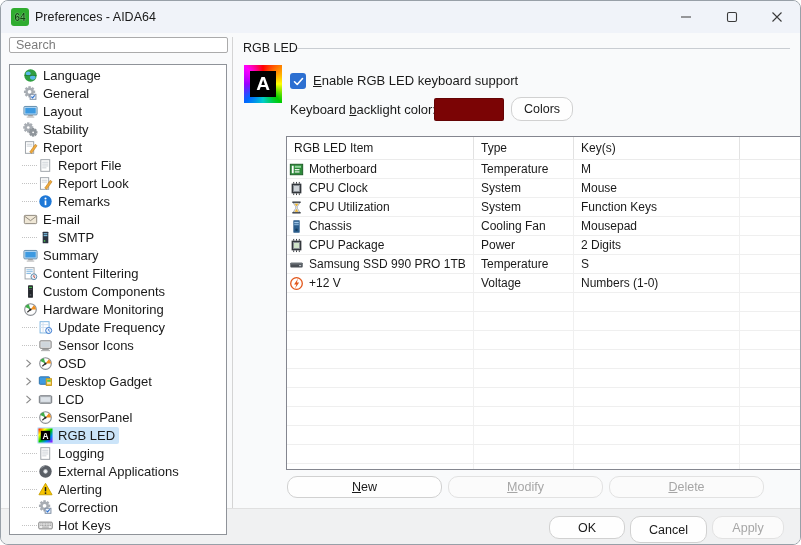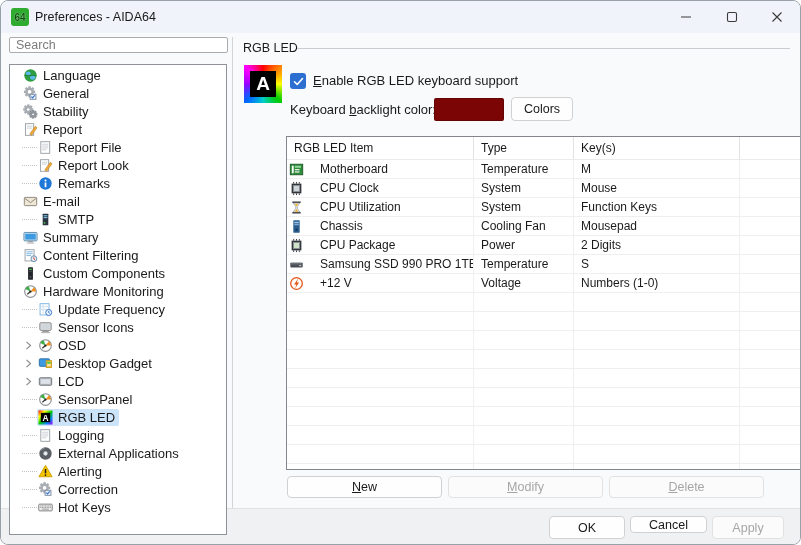--- a/index.html
+++ b/index.html
@@ -45,49 +45,49 @@
                display:flex; align-items:center; justify-content:center; }
   .rgb-badge .inner { width:26px; height:26px; background:#000; color:#fff; font-weight:bold;
                font-size:19px; display:flex; align-items:center; justify-content:center; }
 
   .checkbox { position:absolute; left:289px; top:72px; width:16px; height:16px; background:#2c6fd1;
               border-radius:3px; display:flex; align-items:center; justify-content:center; }
   .chk-label { position:absolute; left:312px; top:72px; font-size:13px; }
   .bl-label { position:absolute; left:289px; top:101px; font-size:13px; }
   .swatch { position:absolute; left:433px; top:97px; width:70px; height:23px;
             border:1px solid rgba(0,0,0,.18); border-radius:2px; }
-  .btn { border:1px solid #d1d1d1; background:#fefefe; border-radius:4px;
+  .btn { border:1px solid #d1d1d1; background:#fefefe; border-radius:10px;
          font-family:"Liberation Sans",sans-serif; font-size:12.5px; color:#1a1a1a;
          display:flex; align-items:center; justify-content:center; cursor:default; }
   .btn.disabled { color:#a6a6a6; background:#fbfbfb; border-color:#e2e2e2; }
   .colors-btn { position:absolute; left:510px; top:96px; width:62px; height:24px; }
 
   
   .tbl { position:absolute; left:285px; top:135px; width:549px; height:334px; background:#fff;
          border:1px solid #84868f; overflow:hidden; }
   .tr { display:grid; grid-template-columns:186px 100px 166px 1fr; }
   .tbl-head .cell { height:22px; font-size:12px; display:flex; align-items:center; padding-left:7px; }
   .tbl-head { border-bottom:1px solid #ebebeb; }
   .tbl-head .cell + .cell { border-left:1px solid #e2e2e2; }
   .tbody .tr { border-bottom:1px solid #efefef; }
   .tbody .cell { height:18px; font-size:12px; display:flex; align-items:center; padding-left:7px;
                  white-space:nowrap; overflow:hidden; }
   .tbody .cell + .cell { border-left:1px solid #f0f0f0; }
-  .tbody .cell.c-item { padding-left:2px; gap:16px; }
+  .tbody .cell.c-item { padding-left:2px; gap:5px; }
   .ricon { width:15px; height:15px; flex:0 0 15px; display:flex; align-items:center; }
 
   .list-btns { position:absolute; left:286px; top:475px; width:477px; height:22px;
                display:flex; justify-content:space-between; }
   .list-btns .btn { width:155px; height:22px; }
 
   
   .footer { position:absolute; left:0; right:0; bottom:0; height:36px; background:#f0f1f2;
             border-top:1px solid #e0e0e0; z-index:1; }
   .ok-btn { position:absolute; left:548px; top:515px; width:76px; height:23px; z-index:2; }
-  .cancel-btn { position:absolute; left:629px; top:515px; width:77px; height:17px; z-index:2; }
+  .cancel-btn { position:absolute; left:629px; top:515px; width:77px; height:27px; z-index:2; }
   .apply-btn { position:absolute; left:711px; top:515px; width:72px; height:23px; z-index:2; }
 
   u { text-decoration:underline; }
 </style>
 </head>
 <body>
 
 <div class="window">
 
   <div class="titlebar">
@@ -137,20 +137,33 @@
               <rect x="5.7" y="0.20000000000000062" width="2.6" height="2.8" fill="#a8adb3" transform="rotate(225 7 6.2)"></rect>
               <rect x="5.7" y="0.20000000000000062" width="2.6" height="2.8" fill="#a8adb3" transform="rotate(270 7 6.2)"></rect>
               <rect x="5.7" y="0.20000000000000062" width="2.6" height="2.8" fill="#a8adb3" transform="rotate(315 7 6.2)"></rect>
               <circle cx="7" cy="6.2" r="4.6" fill="#a8adb3"></circle>
               <circle cx="7" cy="6.2" r="1.9999999999999996" fill="#fff"></circle>
               <rect x="7.6" y="8.8" width="6.2" height="5.4" fill="#eef4fb" stroke="#7a8aa0"></rect>
               <path d="M8.9 11.4 l1.3 1.3 2.3-2.7" stroke="#2f72cf" stroke-width="1.2" fill="none"></path>
             </svg>
           </span>
           <span class="tlabel">General</span>
+        </span>
+      </div>
+      <div class="trow">
+        <span class="tsel">
+          <span class="ticon">
+            <svg width="15" height="15" viewBox="0 0 16 16" xmlns="http://www.w3.org/2000/svg">
+              <rect x="1" y="2.6" width="14" height="9" rx="1" fill="#cfe4f7" stroke="#5b87a8"></rect>
+              <rect x="2.4" y="4" width="11.2" height="6.2" fill="#3d9ae1"></rect>
+              <rect x="5.5" y="11.8" width="5" height="1.4" fill="#9a9a9a"></rect>
+              <rect x="4" y="13.4" width="8" height="1.1" fill="#b5b5b5"></rect>
+            </svg>
+          </span>
+          <span class="tlabel">Layout</span>
         </span>
       </div>
       <div class="trow">
         <span class="tsel">
           <span class="ticon">
             <svg width="15" height="15" viewBox="0 0 16 16" xmlns="http://www.w3.org/2000/svg">
               <rect x="4.3" y="0.3999999999999999" width="2.6" height="2.8" fill="#a8adb3" transform="rotate(0 5.6 5.8)"></rect>
               <rect x="4.3" y="0.3999999999999999" width="2.6" height="2.8" fill="#a8adb3" transform="rotate(45 5.6 5.8)"></rect>
               <rect x="4.3" y="0.3999999999999999" width="2.6" height="2.8" fill="#a8adb3" transform="rotate(90 5.6 5.8)"></rect>
               <rect x="4.3" y="0.3999999999999999" width="2.6" height="2.8" fill="#a8adb3" transform="rotate(135 5.6 5.8)"></rect>

